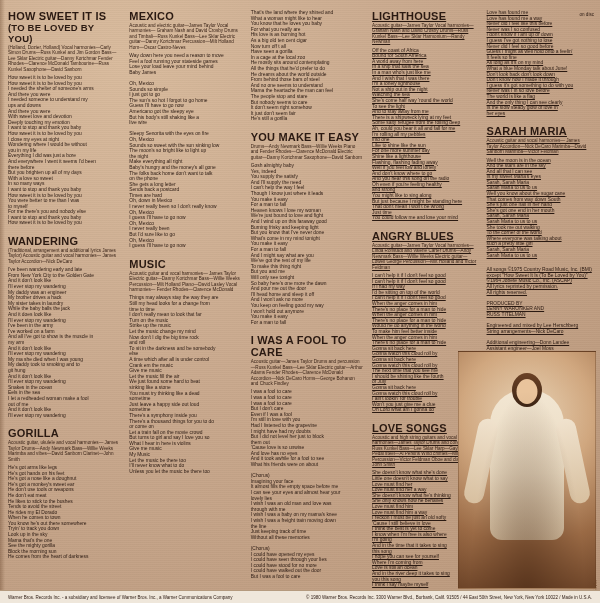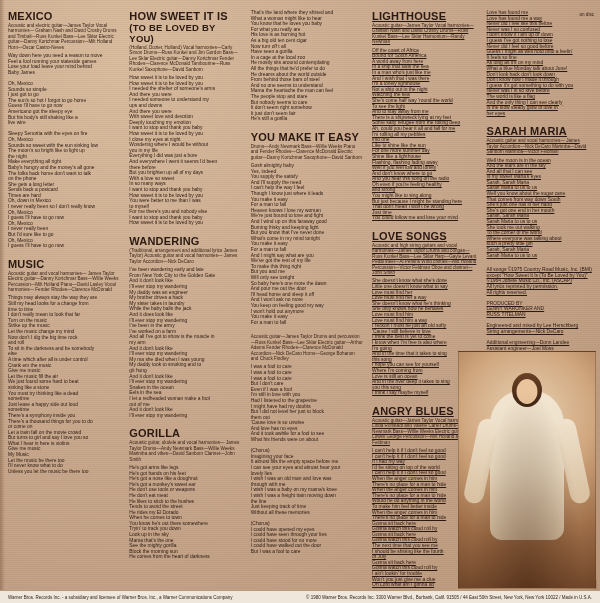--- a/index.html
+++ b/index.html
@@ -119,20 +119,125 @@
 </style>
 </head>
 <body>
 
 <div class="sleeve">
   <div class="grain"></div>
   <div class="sideband"></div>
 
   <div class="inner">
     <div class="cols">
+
+      <div class="col">
+        <div class="song">
+          <div class="song-title big">HOW SWEET IT IS</div>
+          <div class="song-title">(To Be Loved by You)</div>
+          <div class="credits">(Holland, Dozier, Holland)
+
+Vocal harmonies—Carly Simon
+Drums—Russ Kunkel and Jim Gordon
+Bass—Lee Sklar
+Electric guitar—Danny Kortchmar
+Fender Rhodes—Clarence McDonald
+Tambourine—Russ Kunkel
+Saxophone—David Sanborn</div>
+          <div class="lyrics">How sweet it is to be loved by you
+How sweet it is to be loved by you
+I needed the shelter of someone's arms
+And there you were
+I needed someone to understand my
+ups and downs
+And there you were
+With sweet love and devotion
+Deeply touching my emotion
+I want to stop and thank you baby
+How sweet it is to be loved by you
+I close my eyes at night
+Wondering where I would be without
+you in my life
+Everything I did was just a bore
+And everywhere I went it seems I'd been
+there before
+But you brighten up all of my days
+With a love so sweet
+In so many ways
+I want to stop and thank you baby
+How sweet it is to be loved by you
+You were better to me than I was
+to myself
+For me there's you and nobody else
+I want to stop and thank you baby
+How sweet it is to be loved by you</div>
+        </div>
+        <div class="song">
+          <div class="song-title big">WANDERING</div>
+          <div class="credits">(Traditional, arrangement and additional lyrics
+James Taylor)
+
+Acoustic guitar and vocal harmonies—
+James Taylor
+Accordion—Nick DeCaro</div>
+          <div class="lyrics">I've been wandering early and late
+From New York City to the Golden Gate
+And it don't look like
+I'll ever stop my wandering
+My daddy was an engineer
+My brother drives a hack
+My sister takes in laundry
+While the baby balls the jack
+And it does look like
+I'll ever stop my wandering
+I've been in the army
+I've worked on a farm
+And all I've got to show is the muscle in
+my arm
+And it don't look like
+I'll ever stop my wandering
+My ma she died when I was young
+My daddy took to smoking and to
+git hung
+And it don't look like
+I'll ever stop my wandering
+Snakes in the ocean
+Eels in the sea
+I let a redheaded woman make a fool
+out of me
+And it don't look like
+I'll ever stop my wandering</div>
+        </div>
+        <div class="song">
+          <div class="song-title big">GORILLA</div>
+          <div class="credits">Acoustic guitar, ukulele and vocal harmonies—
+James Taylor
+Drums—Andy Newmark
+Bass—Willie Weeks
+Marimba and vibes—David Sanborn
+Clarinet—John Smith</div>
+          <div class="lyrics">He's got arms like legs
+He's got hands on his feet
+He's got a nose like a doughnut
+He's got a monkey's sweet ear
+He don't use tools or weapons
+He don't eat meat
+He likes to stick to the bushes
+Tends to avoid the street
+He rides my El Dorado
+When he comes to town
+You know he's out there somewhere
+Tryin' to track you down
+Look up in the sky
+Mama that's the one
+See the mighty gorilla
+Block the morning sun
+He comes from the heart of darkness</div>
+        </div>
+      </div>
 
       <div class="col">
         <div class="song">
           <div class="song-title big">MEXICO</div>
           <div class="credits">Acoustic and electric guitar—James Taylor
 Vocal harmonies—
 Graham Nash and David Crosby
 Drums and Timbali—Russ Kunkel
 Bass—Lee Sklar
 Electric guitar—Danny Kortchmar
@@ -214,125 +319,20 @@
 Give me music
 My Music
 Let the music be there too
 I'll never know what to do
 Unless you let the music be there too</div>
         </div>
       </div>
 
       <div class="col">
         <div class="song">
-          <div class="song-title big">HOW SWEET IT IS</div>
-          <div class="song-title">(To Be Loved by You)</div>
-          <div class="credits">(Holland, Dozier, Holland)
-
-Vocal harmonies—Carly Simon
-Drums—Russ Kunkel and Jim Gordon
-Bass—Lee Sklar
-Electric guitar—Danny Kortchmar
-Fender Rhodes—Clarence McDonald
-Tambourine—Russ Kunkel
-Saxophone—David Sanborn</div>
-          <div class="lyrics">How sweet it is to be loved by you
-How sweet it is to be loved by you
-I needed the shelter of someone's arms
-And there you were
-I needed someone to understand my
-ups and downs
-And there you were
-With sweet love and devotion
-Deeply touching my emotion
-I want to stop and thank you baby
-How sweet it is to be loved by you
-I close my eyes at night
-Wondering where I would be without
-you in my life
-Everything I did was just a bore
-And everywhere I went it seems I'd been
-there before
-But you brighten up all of my days
-With a love so sweet
-In so many ways
-I want to stop and thank you baby
-How sweet it is to be loved by you
-You were better to me than I was
-to myself
-For me there's you and nobody else
-I want to stop and thank you baby
-How sweet it is to be loved by you</div>
-        </div>
-        <div class="song">
-          <div class="song-title big">WANDERING</div>
-          <div class="credits">(Traditional, arrangement and additional lyrics
-James Taylor)
-
-Acoustic guitar and vocal harmonies—
-James Taylor
-Accordion—Nick DeCaro</div>
-          <div class="lyrics">I've been wandering early and late
-From New York City to the Golden Gate
-And it don't look like
-I'll ever stop my wandering
-My daddy was an engineer
-My brother drives a hack
-My sister takes in laundry
-While the baby balls the jack
-And it does look like
-I'll ever stop my wandering
-I've been in the army
-I've worked on a farm
-And all I've got to show is the muscle in
-my arm
-And it don't look like
-I'll ever stop my wandering
-My ma she died when I was young
-My daddy took to smoking and to
-git hung
-And it don't look like
-I'll ever stop my wandering
-Snakes in the ocean
-Eels in the sea
-I let a redheaded woman make a fool
-out of me
-And it don't look like
-I'll ever stop my wandering</div>
-        </div>
-        <div class="song">
-          <div class="song-title big">GORILLA</div>
-          <div class="credits">Acoustic guitar, ukulele and vocal harmonies—
-James Taylor
-Drums—Andy Newmark
-Bass—Willie Weeks
-Marimba and vibes—David Sanborn
-Clarinet—John Smith</div>
-          <div class="lyrics">He's got arms like legs
-He's got hands on his feet
-He's got a nose like a doughnut
-He's got a monkey's sweet ear
-He don't use tools or weapons
-He don't eat meat
-He likes to stick to the bushes
-Tends to avoid the street
-He rides my El Dorado
-When he comes to town
-You know he's out there somewhere
-Tryin' to track you down
-Look up in the sky
-Mama that's the one
-See the mighty gorilla
-Block the morning sun
-He comes from the heart of darkness</div>
-        </div>
-      </div>
-
-      <div class="col">
-        <div class="song">
           <div class="lyrics">That's the land where they shined and
 What a woman might like to hear
 You know that he loves you baby
 For what you really are
 His love is as burning hot
 As a big old ten cent cigar
 Now turn off t all
 Have seen a gorilla
 In a cage at the local zoo
 He mostly sits around contemplating
@@ -378,20 +378,21 @@
 So baby here's one more the dawn
 And pour me out the door
 I'll head home and sleep it off
 And I won't ask no more
 You keep on feeling good my way
 I won't hold out anymore
 You make it easy
 For a man to fall</div>
         </div>
         <div class="song">
+          <div class="song-title big">I WAS A FOOL TO CARE</div>
           <div class="credits">Acoustic guitar—James Taylor
 Drums and percussion—Russ Kunkel
 Bass—Lee Sklar
 Electric guitar—Arthur Adams
 Fender Rhodes—Clarence McDonald
 Accordion—Nick DeCaro
 Horns—George Bohanon and Chuck Findley</div>
           <div class="lyrics">I was a fool to care
 I was a fool to care
 I was a fool to care
@@ -464,53 +465,20 @@
 And you hear this song on the radio
 Oh even if you're feeling healthy
 and strong
 You might like to sing along
 But just because I might be standing here
 That don't mean I won't be wrong
 Just time
 You could follow me and lose your mind</div>
         </div>
         <div class="song">
-          <div class="song-title big">LOVE SONGS</div>
-          <div class="credits">Acoustic and high string guitars and
-vocal harmonies—James Taylor
-Drums and congas—Russ Kunkel
-Bass—Lee Sklar
-Harp—Gayle Levant
-Pedal steel—Al Perkins
-Wind chimes—Milt Holland
-Percussion—Victor Feldman
-Oboe and clarinet—John Smith</div>
-          <div class="lyrics">She doesn't know what she's done
-Little one doesn't know what to say
-Love must find her
-Love must find her a way
-She doesn't know what he's thinking
-She only knows how he behaves
-Love must find him
-Love must find him a way
-I reckon I must be just an old softy
-'Cause I still believe in love
-I think the best is yet to come
-I know when I'm free is also where
-I'm going
-And in the time that it takes to sing
-this song
-I hope you can see for yourself
-Where I'm coming from
-Love is still an ocean
-And in the river deep it takes to sing
-you this song
-I think I say maybe myself</div>
-        </div>
-        <div class="song">
           <div class="song-title big">ANGRY BLUES</div>
           <div class="credits">Acoustic guitar—James Taylor
 Vocal harmonies—
 Linda Ronstadt and Valerie Carter
 Drums—Andy Newmark
 Bass—Willie Weeks
 Electric guitar—Lowell George
 Percussion—Milt Holland and Victor Feldman</div>
           <div class="lyrics">I can't help it if I don't feel so good
 I can't help it if I don't feel so good
@@ -531,20 +499,53 @@
 Gonna watch this cloud roll by
 The next time that you see me
 I should be shining like the fourth
 of July
 Gonna sit back here
 Gonna watch this cloud roll by
 I ain't lookin' for trouble
 Won't you just give me a clue
 Oh Lord what am I gonna do</div>
         </div>
+        <div class="song">
+          <div class="song-title big">LOVE SONGS</div>
+          <div class="credits">Acoustic and high string guitars and
+vocal harmonies—James Taylor
+Drums and congas—Russ Kunkel
+Bass—Lee Sklar
+Harp—Gayle Levant
+Pedal steel—Al Perkins
+Wind chimes—Milt Holland
+Percussion—Victor Feldman
+Oboe and clarinet—John Smith</div>
+          <div class="lyrics">She doesn't know what she's done
+Little one doesn't know what to say
+Love must find her
+Love must find her a way
+She doesn't know what he's thinking
+She only knows how he behaves
+Love must find him
+Love must find him a way
+I reckon I must be just an old softy
+'Cause I still believe in love
+I think the best is yet to come
+I know when I'm free is also where
+I'm going
+And in the time that it takes to sing
+this song
+I hope you can see for yourself
+Where I'm coming from
+Love is still an ocean
+And in the river deep it takes to sing
+you this song
+I think I say maybe myself</div>
+        </div>
       </div>
 
       <div class="col c4">
         <div class="song">
           <div class="lyrics">Love has found me
 Love has found me a way
 Never did I feel like this before
 Never was I so confused
 I don't know if I am up or down
 I guess I've got nothing to lose

